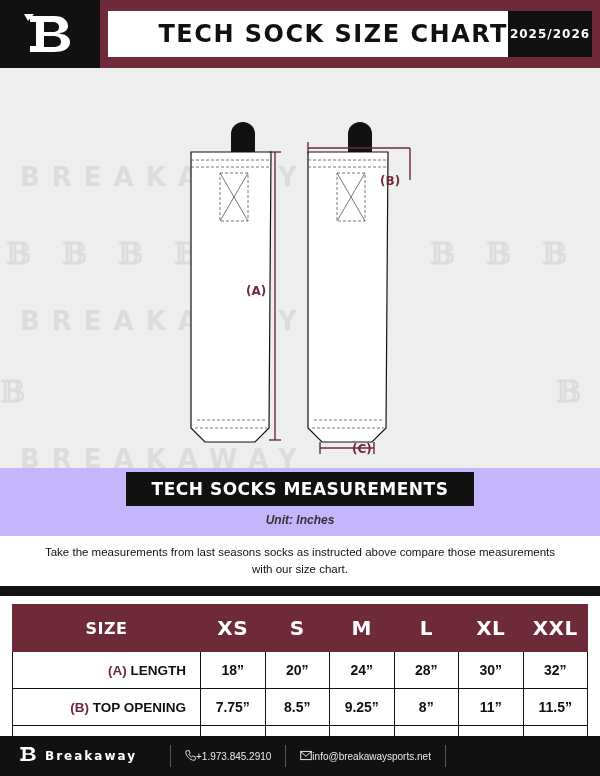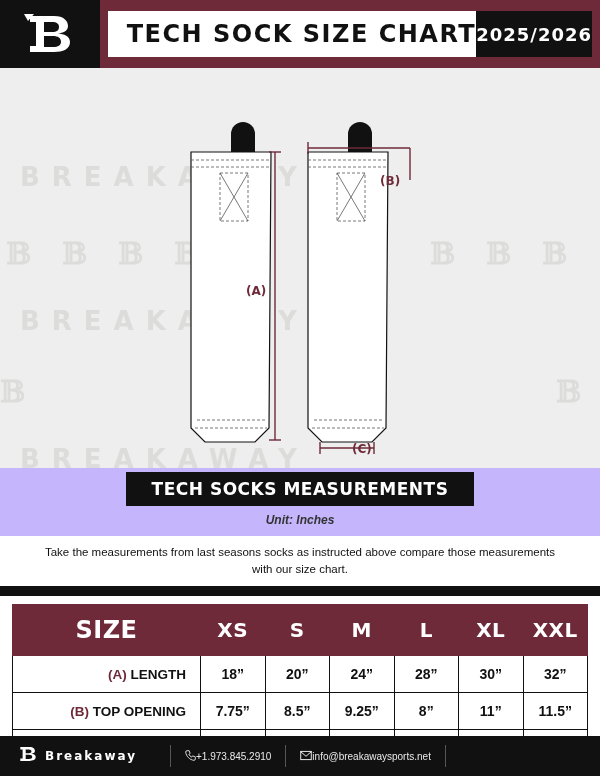--- a/index.html
+++ b/index.html
@@ -58,21 +58,21 @@
     letter-spacing: 1.5px;
     color: #111111;
     white-space: nowrap;
   }
   .season {
     flex: 0 0 84px;
     height: 46px;
     background: #111111;
     color: #ffffff;
     display: flex; align-items: center; justify-content: center;
-    font-size: 18px;
+    font-size: 12px;
     letter-spacing: 1px;
     font-weight: bold;
     font-family: "DejaVu Sans", sans-serif;
     margin-right: 8px;
   }
 
   
   .diagram {
     position: relative;
     height: 400px;
@@ -142,21 +142,21 @@
     background: #6e2a39;
     color: #ffffff;
     font-family: "DejaVu Sans", sans-serif;
     font-weight: bold;
     font-size: 20px;
     padding: 11px 0;
     text-align: center;
     border: 1px solid #6e2a39;
     letter-spacing: 0.5px;
   }
-  thead th.first { width: 188px; font-size: 24px; }
+  thead th.first { width: 188px; font-size: 16px; }
   tbody td {
     border: 1px solid #111111;
     padding: 10px 0;
     font-size: 14px;
     font-weight: bold;
     text-align: center;
     color: #111111;
     font-family: Liberation Sans, sans-serif;
   }
   tbody td.rowlabel {

